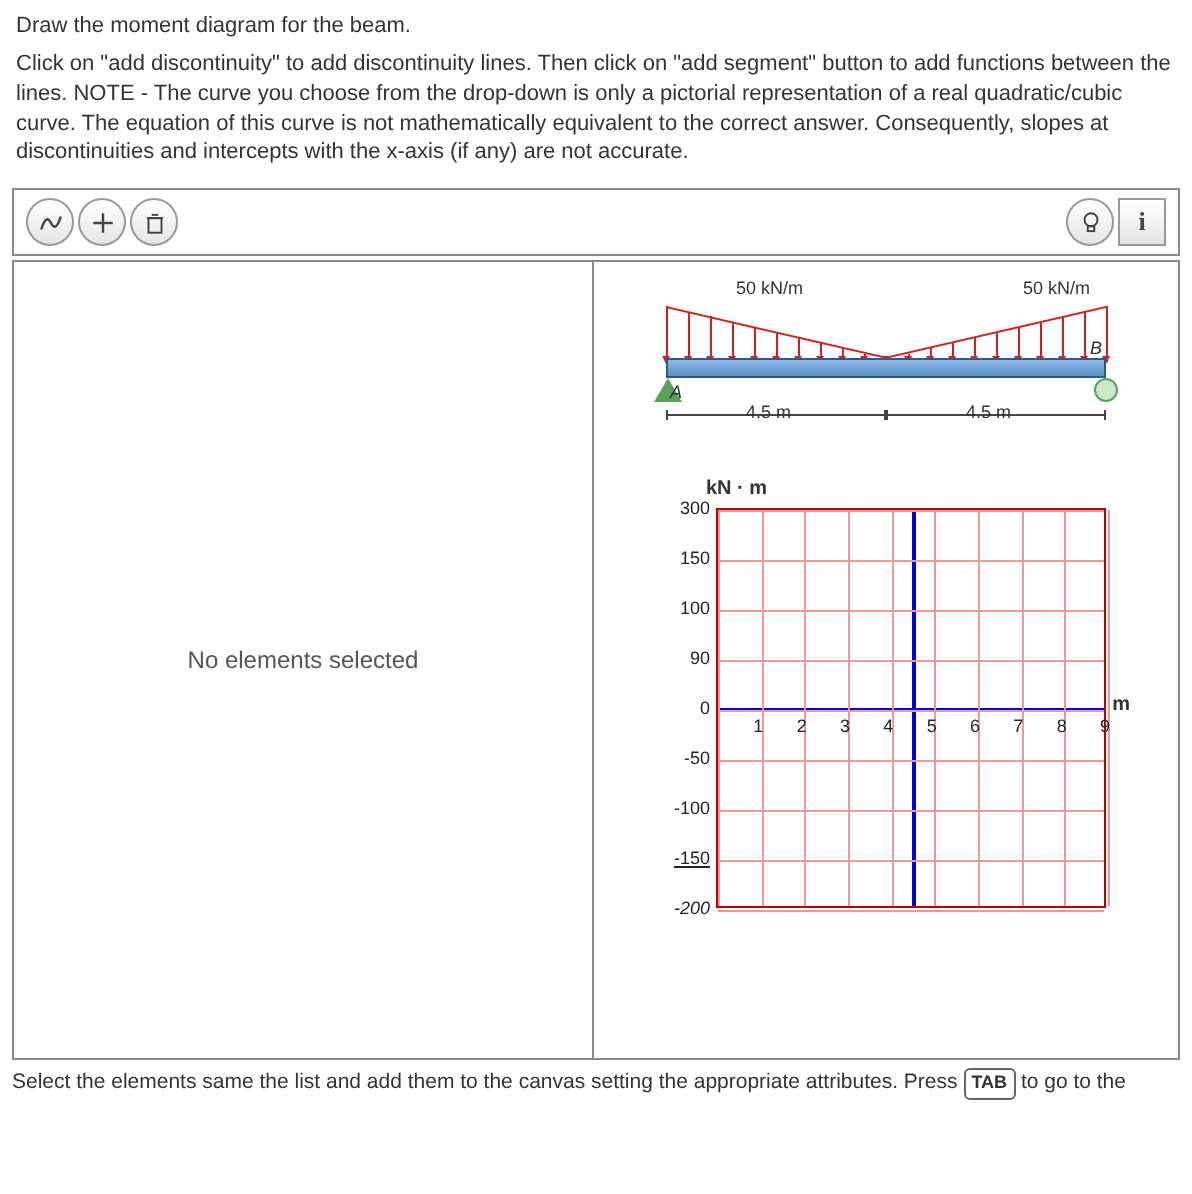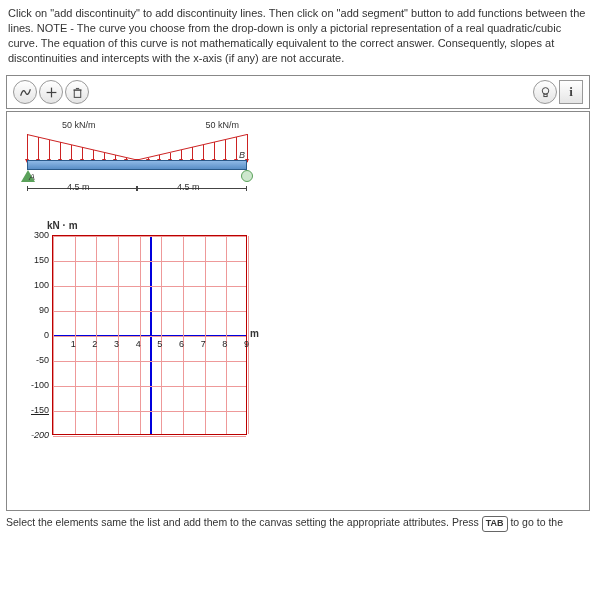--- a/index.html
+++ b/index.html
@@ -5,21 +5,21 @@
 *{box-sizing:border-box;margin:0;padding:0}
 body{font-family:Arial,sans-serif;font-size:11px;color:#333;width:596px;background:#fff}
 .instructions{padding:6px 8px 4px;line-height:1.35}
 .instructions p{margin-bottom:4px}
 .toolbar{display:flex;justify-content:space-between;align-items:center;padding:4px 6px;border:1px solid #888;margin:2px 6px}
 .tb-left,.tb-right{display:flex;gap:2px}
 .tb-btn{width:24px;height:24px;border:1px solid #999;border-radius:12px;background:linear-gradient(#fff,#e5e5e5);display:flex;align-items:center;justify-content:center;font-size:13px;color:#444;cursor:pointer}
 .tb-btn svg{width:13px;height:13px}
 .workspace{display:flex;border:1px solid #888;margin:0 6px;height:400px;background:#fff;overflow:hidden}
 .leftpane{flex:0 0 290px;display:flex;align-items:center;justify-content:center;border-right:1px solid #888;color:#555;font-size:12px}
-.rightpane{flex:1;display:flex;flex-direction:column;padding-top:8px;overflow:hidden}
+.rightpane{flex:1;display:flex;flex-direction:column;align-items:center;padding-top:8px;overflow:hidden}
 .beamfig{position:relative;width:260px;height:90px;margin-bottom:10px}
 .beamrect{position:absolute;left:20px;top:40px;width:220px;height:10px;background:linear-gradient(#8fb9e6,#5a8fc7);border:1px solid #2a5a8a}
 .loadtri{position:absolute;top:14px;width:110px;height:28px}
 .loadtri.left{left:20px}
 .loadtri.right{left:130px}
 .loadarrow{position:absolute;top:0;width:1px;background:#c22;}
 .loadarrow:after{content:"";position:absolute;bottom:-1px;left:-2px;border-left:2.5px solid transparent;border-right:2.5px solid transparent;border-top:4px solid #c22}
 .loadtop{position:absolute;top:0;height:1px;background:#c22}
 .lbl{position:absolute;font-size:9px;color:#333}
 .supportA{position:absolute;left:14px;top:50px;width:0;height:0;border-left:7px solid transparent;border-right:7px solid transparent;border-bottom:12px solid #5aa15a}
@@ -37,20 +37,21 @@
 .axis0h{position:absolute;left:0;right:0;height:2px;background:#00d;top:99px}
 .axis0v{position:absolute;top:0;bottom:0;width:2px;background:#00d;left:97px}
 .ticklbl{position:absolute;font-size:9px;color:#222}
 .bottom{margin:4px 6px;font-size:10.5px;line-height:1.5}
 .kbd{display:inline-block;border:1px solid #666;border-radius:3px;padding:0 3px;font-size:9px;font-weight:bold;background:#fff}
 </style>
 </head>
 <body>
 
 <div class="instructions">
+  <p>Draw the moment diagram for the beam.</p>
   <p>Click on "add discontinuity" to add discontinuity lines. Then click on "add segment" button to add functions between the lines. NOTE - The curve you choose from the drop-down is only a pictorial representation of a real quadratic/cubic curve. The equation of this curve is not mathematically equivalent to the correct answer. Consequently, slopes at discontinuities and intercepts with the x-axis (if any) are not accurate.</p>
 </div>
 
 <div class="toolbar">
   <div class="tb-left">
     <div class="tb-btn">
         <svg viewBox="0 0 16 16">
           <path d="M2 12 Q5 2 8 8 T14 4" stroke="#444" fill="none" stroke-width="1.5"></path>
         </svg>
       </div>
@@ -73,20 +74,23 @@
         <svg viewBox="0 0 16 16">
           <circle cx="8" cy="6" r="4" stroke="#444" fill="none" stroke-width="1.2"></circle>
           <rect x="6" y="10" width="4" height="3" stroke="#444" fill="none" stroke-width="1.2"></rect>
         </svg>
       </div>
     <div class="tb-btn" style="border-radius:0;font-family:serif;font-weight:bold">i</div>
   </div>
 </div>
 
 <div class="workspace">
+  <div class="leftpane">
+    <span>No elements selected</span>
+  </div>
   <div class="rightpane">
 
     <div class="beamfig">
       <span class="lbl" style="left:55px;top:0">50 kN/m</span>
       <span class="lbl" style="right:28px;top:0">50 kN/m</span>
       <div class="loadtri left">
         <div class="loadtop" style="left: 0px; width: 110px; transform: skewY(13deg); transform-origin: left center;"></div>
       <div class="loadarrow" style="left: 0px; height: 28px; top: 0px;"></div>
           <div class="loadarrow" style="left: 11px; height: 25.4px; top: 2.6px;"></div>
           <div class="loadarrow" style="left: 22px; height: 22.8px; top: 5.2px;"></div>

